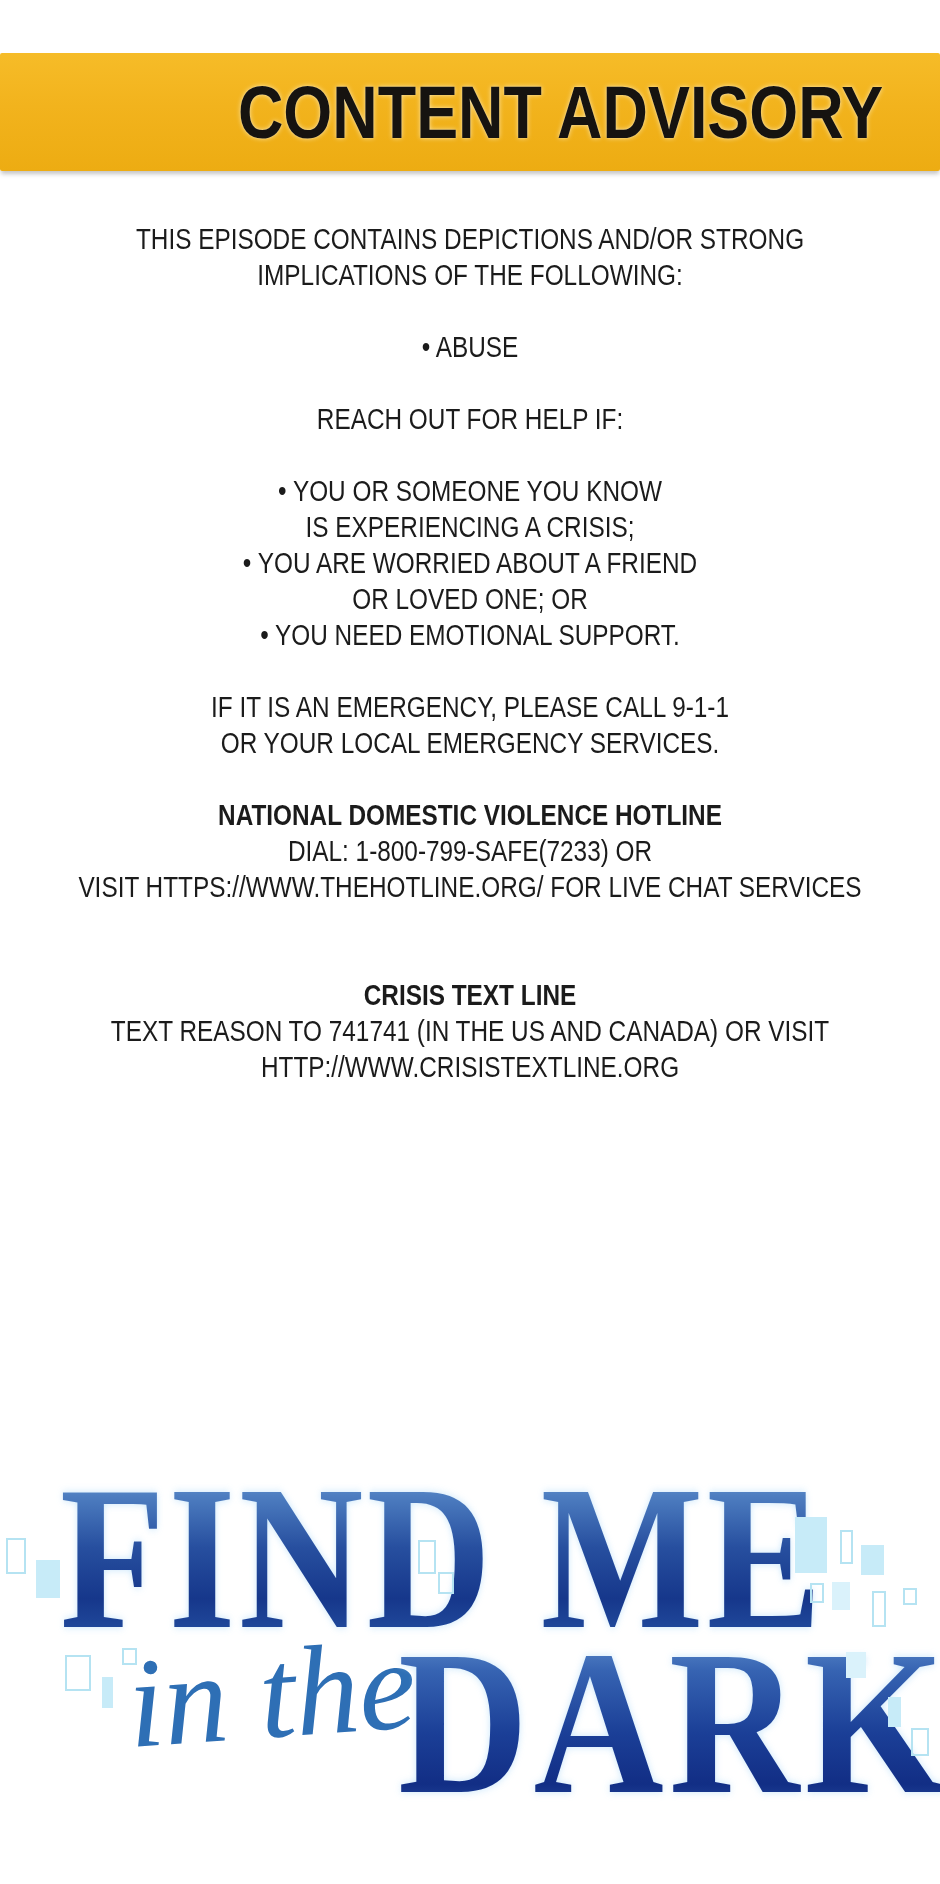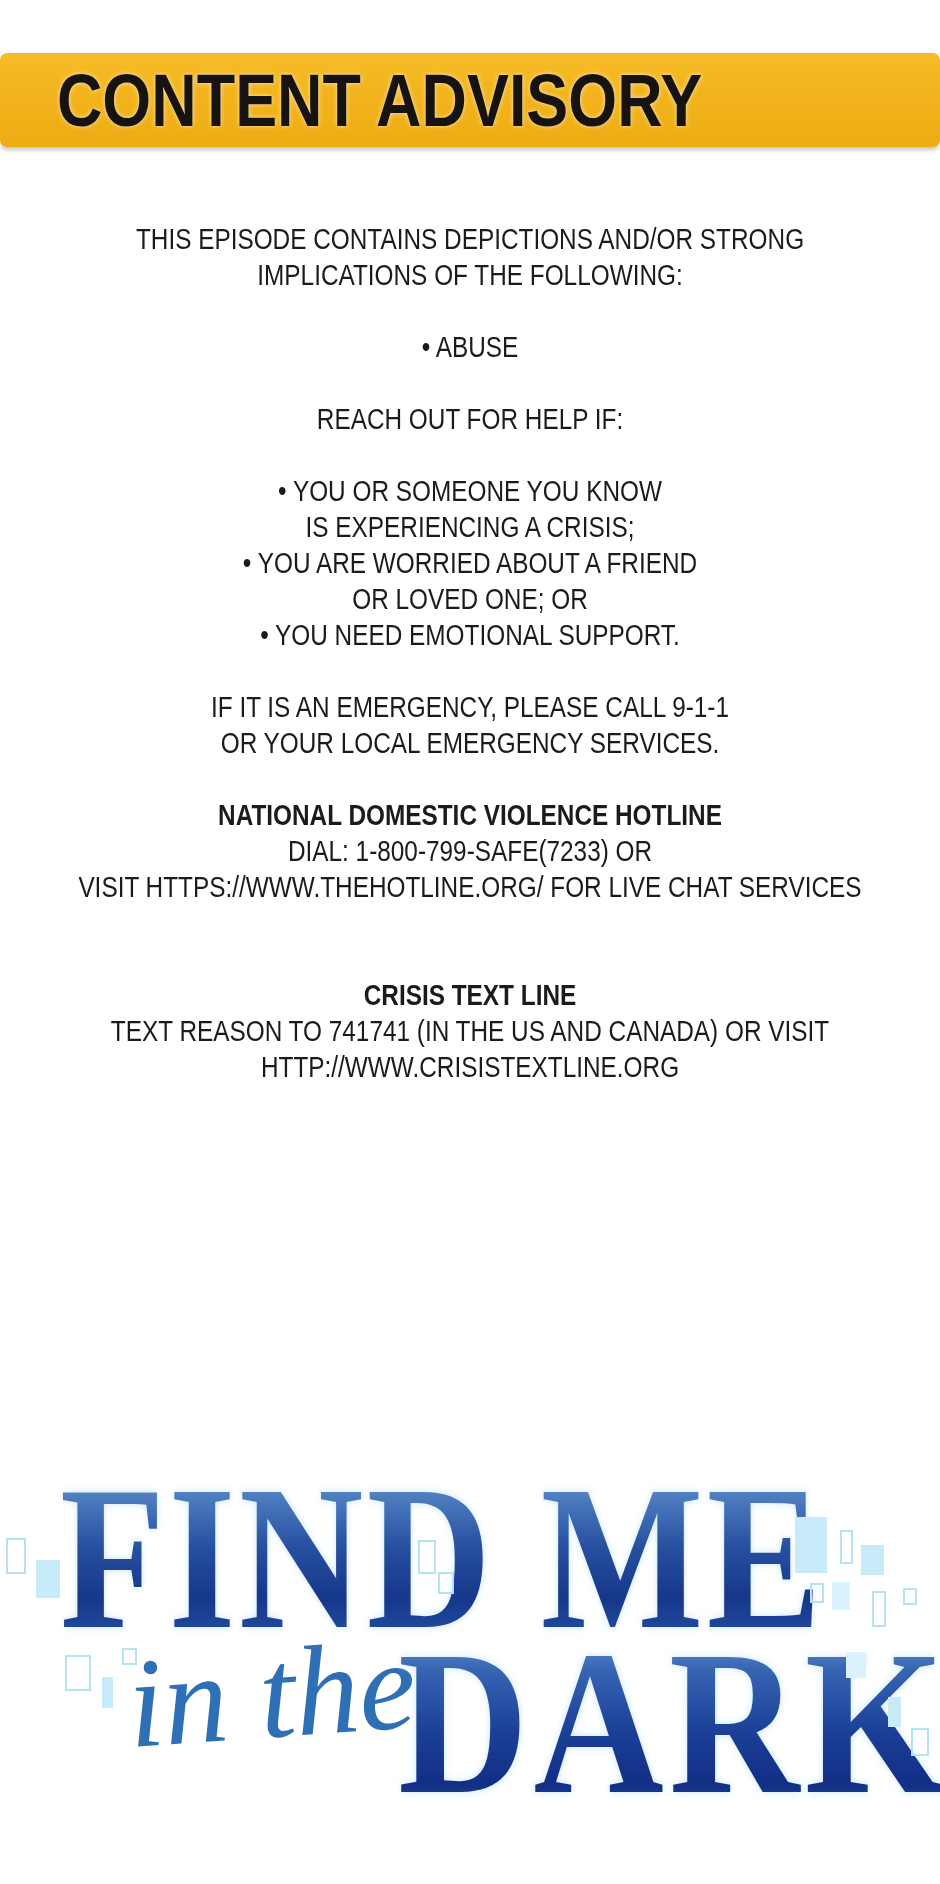--- a/index.html
+++ b/index.html
@@ -9,25 +9,25 @@
     height:1884px;
     background:#ffffff;
     overflow:hidden;
     font-family:"Liberation Sans", sans-serif;
   }
 
   
   .banner{
     position:absolute;
     top:53px; left:0;
-    width:940px; height:94px;
+    width:940px; height:118px;
     background:linear-gradient(180deg,#f6bc28 0%,#f2b31d 45%,#edac12 100%);
-    border-radius:7px;
+    border-radius:2px;
     box-shadow:0 4px 4px -1px rgba(110,110,110,.40);
-    display:flex; align-items:center; justify-content:flex-start;
+    display:flex; align-items:center; justify-content:flex-end;
   }
   .banner-title{
     font-size:74px;
     font-weight:bold;
     color:#161310;
     letter-spacing:0px;
     white-space:nowrap;
     transform:scaleX(.85);
     transform-origin:50% 50%;
     text-shadow:0 0 6px rgba(255,250,225,.7), 0 0 1px rgba(255,255,255,.55);

